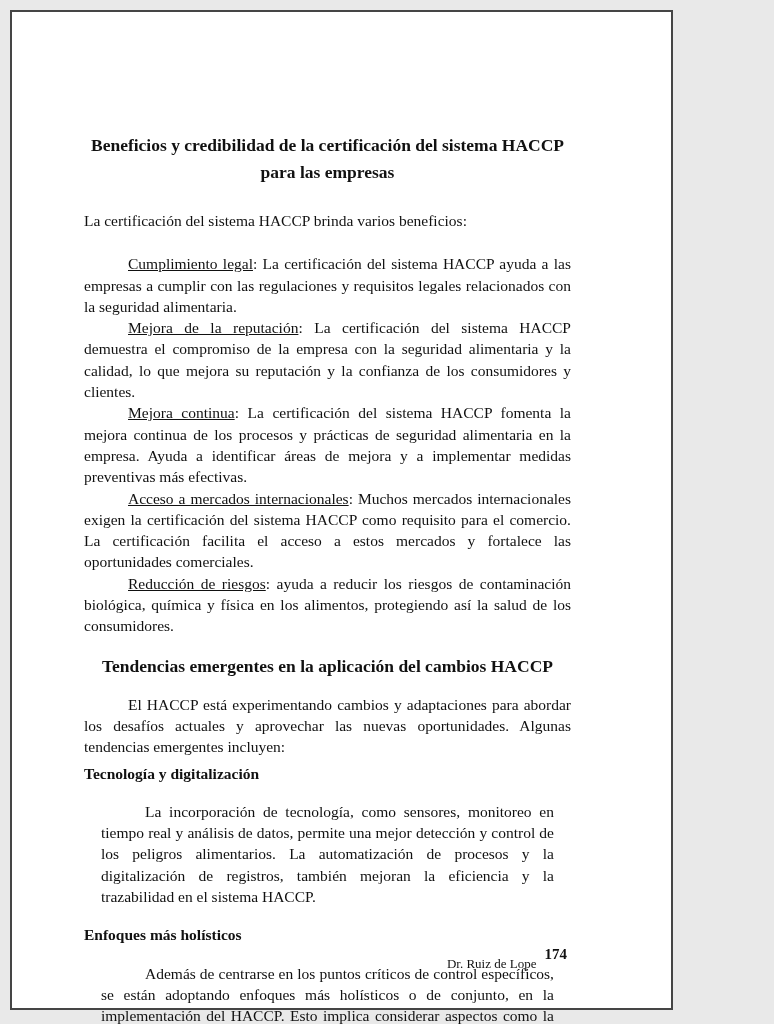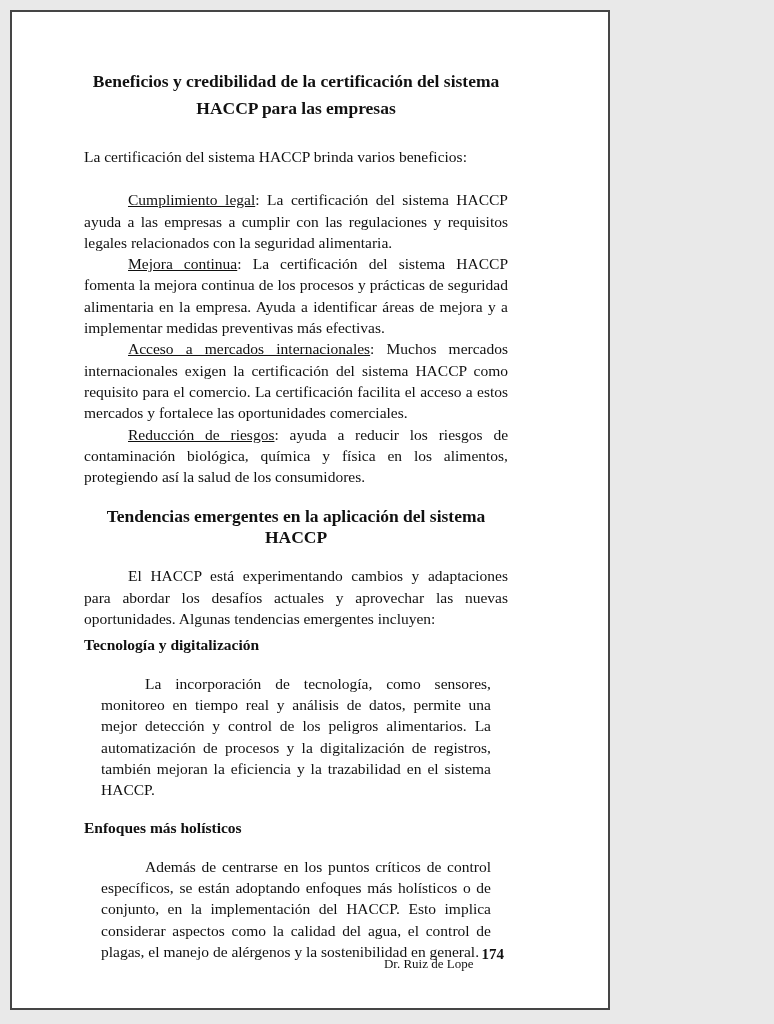--- a/index.html
+++ b/index.html
@@ -7,25 +7,25 @@
     width: 774px; height: 1024px;
     background: #e9e9e9;
     font-family: "Liberation Serif", serif;
     color: #111;
     position: relative;
     overflow: hidden;
   }
   .page {
     position: absolute;
     left: 10px; top: 10px;
-    width: 600px; height: 1000px;
+    width: 663px; height: 1000px;
     background: #ffffff;
     border: 2px solid #454545;
     box-sizing: border-box;
-    padding: 56px 100px 0 72px;
+    padding: 120px 100px 0 72px;
   }
   .doc-title {
     font-weight: bold;
     font-size: 17.5px;
     line-height: 27px;
     text-align: center;
     margin: 0 auto 24px auto;
     max-width: 560px;
   }
   .body-text {
@@ -78,29 +78,30 @@
 
 <div class="page">
 
   <h1 class="doc-title">Beneficios y credibilidad de la certificación del sistema HACCP para las empresas</h1>
 
   <div class="body-text">
     <p class="intro">La certificación del sistema HACCP brinda varios beneficios:</p>
 
     <p class="para"><span class="lead">Cumplimiento legal</span><span>: La certificación del sistema HACCP ayuda a las empresas a cumplir con las regulaciones y requisitos legales relacionados con la seguridad alimentaria.</span></p>
 
+    <p class="para"><span class="lead">Mejora de la reputación</span><span>: La certificación del sistema HACCP demuestra el compromiso de la empresa con la seguridad alimentaria y la calidad, lo que mejora su reputación y la confianza de los consumidores y clientes.</span></p>
 
     <p class="para"><span class="lead">Mejora continua</span><span>: La certificación del sistema HACCP fomenta la mejora continua de los procesos y prácticas de seguridad alimentaria en la empresa. Ayuda a identificar áreas de mejora y a implementar medidas preventivas más efectivas.</span></p>
 
     <p class="para"><span class="lead">Acceso a mercados internacionales</span><span>: Muchos mercados internacionales exigen la certificación del sistema HACCP como requisito para el comercio. La certificación facilita el acceso a estos mercados y fortalece las oportunidades comerciales.</span></p>
 
     <p class="para"><span class="lead">Reducción de riesgos</span><span>: ayuda a reducir los riesgos de contaminación biológica, química y física en los alimentos, protegiendo así la salud de los consumidores.</span></p>
   </div>
 
-  <h2 class="section-title">Tendencias emergentes en la aplicación del sistema HACCP</h2>
+  <h2 class="section-title">Tendencias emergentes en la aplicación del cambios HACCP</h2>
 
   <div class="body-text">
     <p class="para">El HACCP está experimentando cambios y adaptaciones para abordar los desafíos actuales y aprovechar las nuevas oportunidades. Algunas tendencias emergentes incluyen:</p>
 
     <h3 class="sub-heading">Tecnología y digitalización</h3>
     <p class="para sub-body">La incorporación de tecnología, como sensores, monitoreo en tiempo real y análisis de datos, permite una mejor detección y control de los peligros alimentarios. La automatización de procesos y la digitalización de registros, también mejoran la eficiencia y la trazabilidad en el sistema HACCP.</p>
 
     <h3 class="sub-heading">Enfoques más holísticos</h3>
     <p class="para sub-body">Además de centrarse en los puntos críticos de control específicos, se están adoptando enfoques más holísticos o de conjunto, en la implementación del HACCP. Esto implica considerar aspectos como la calidad del agua, el control de plagas, el manejo de alérgenos y la sostenibilidad en general.</p>
   </div>

